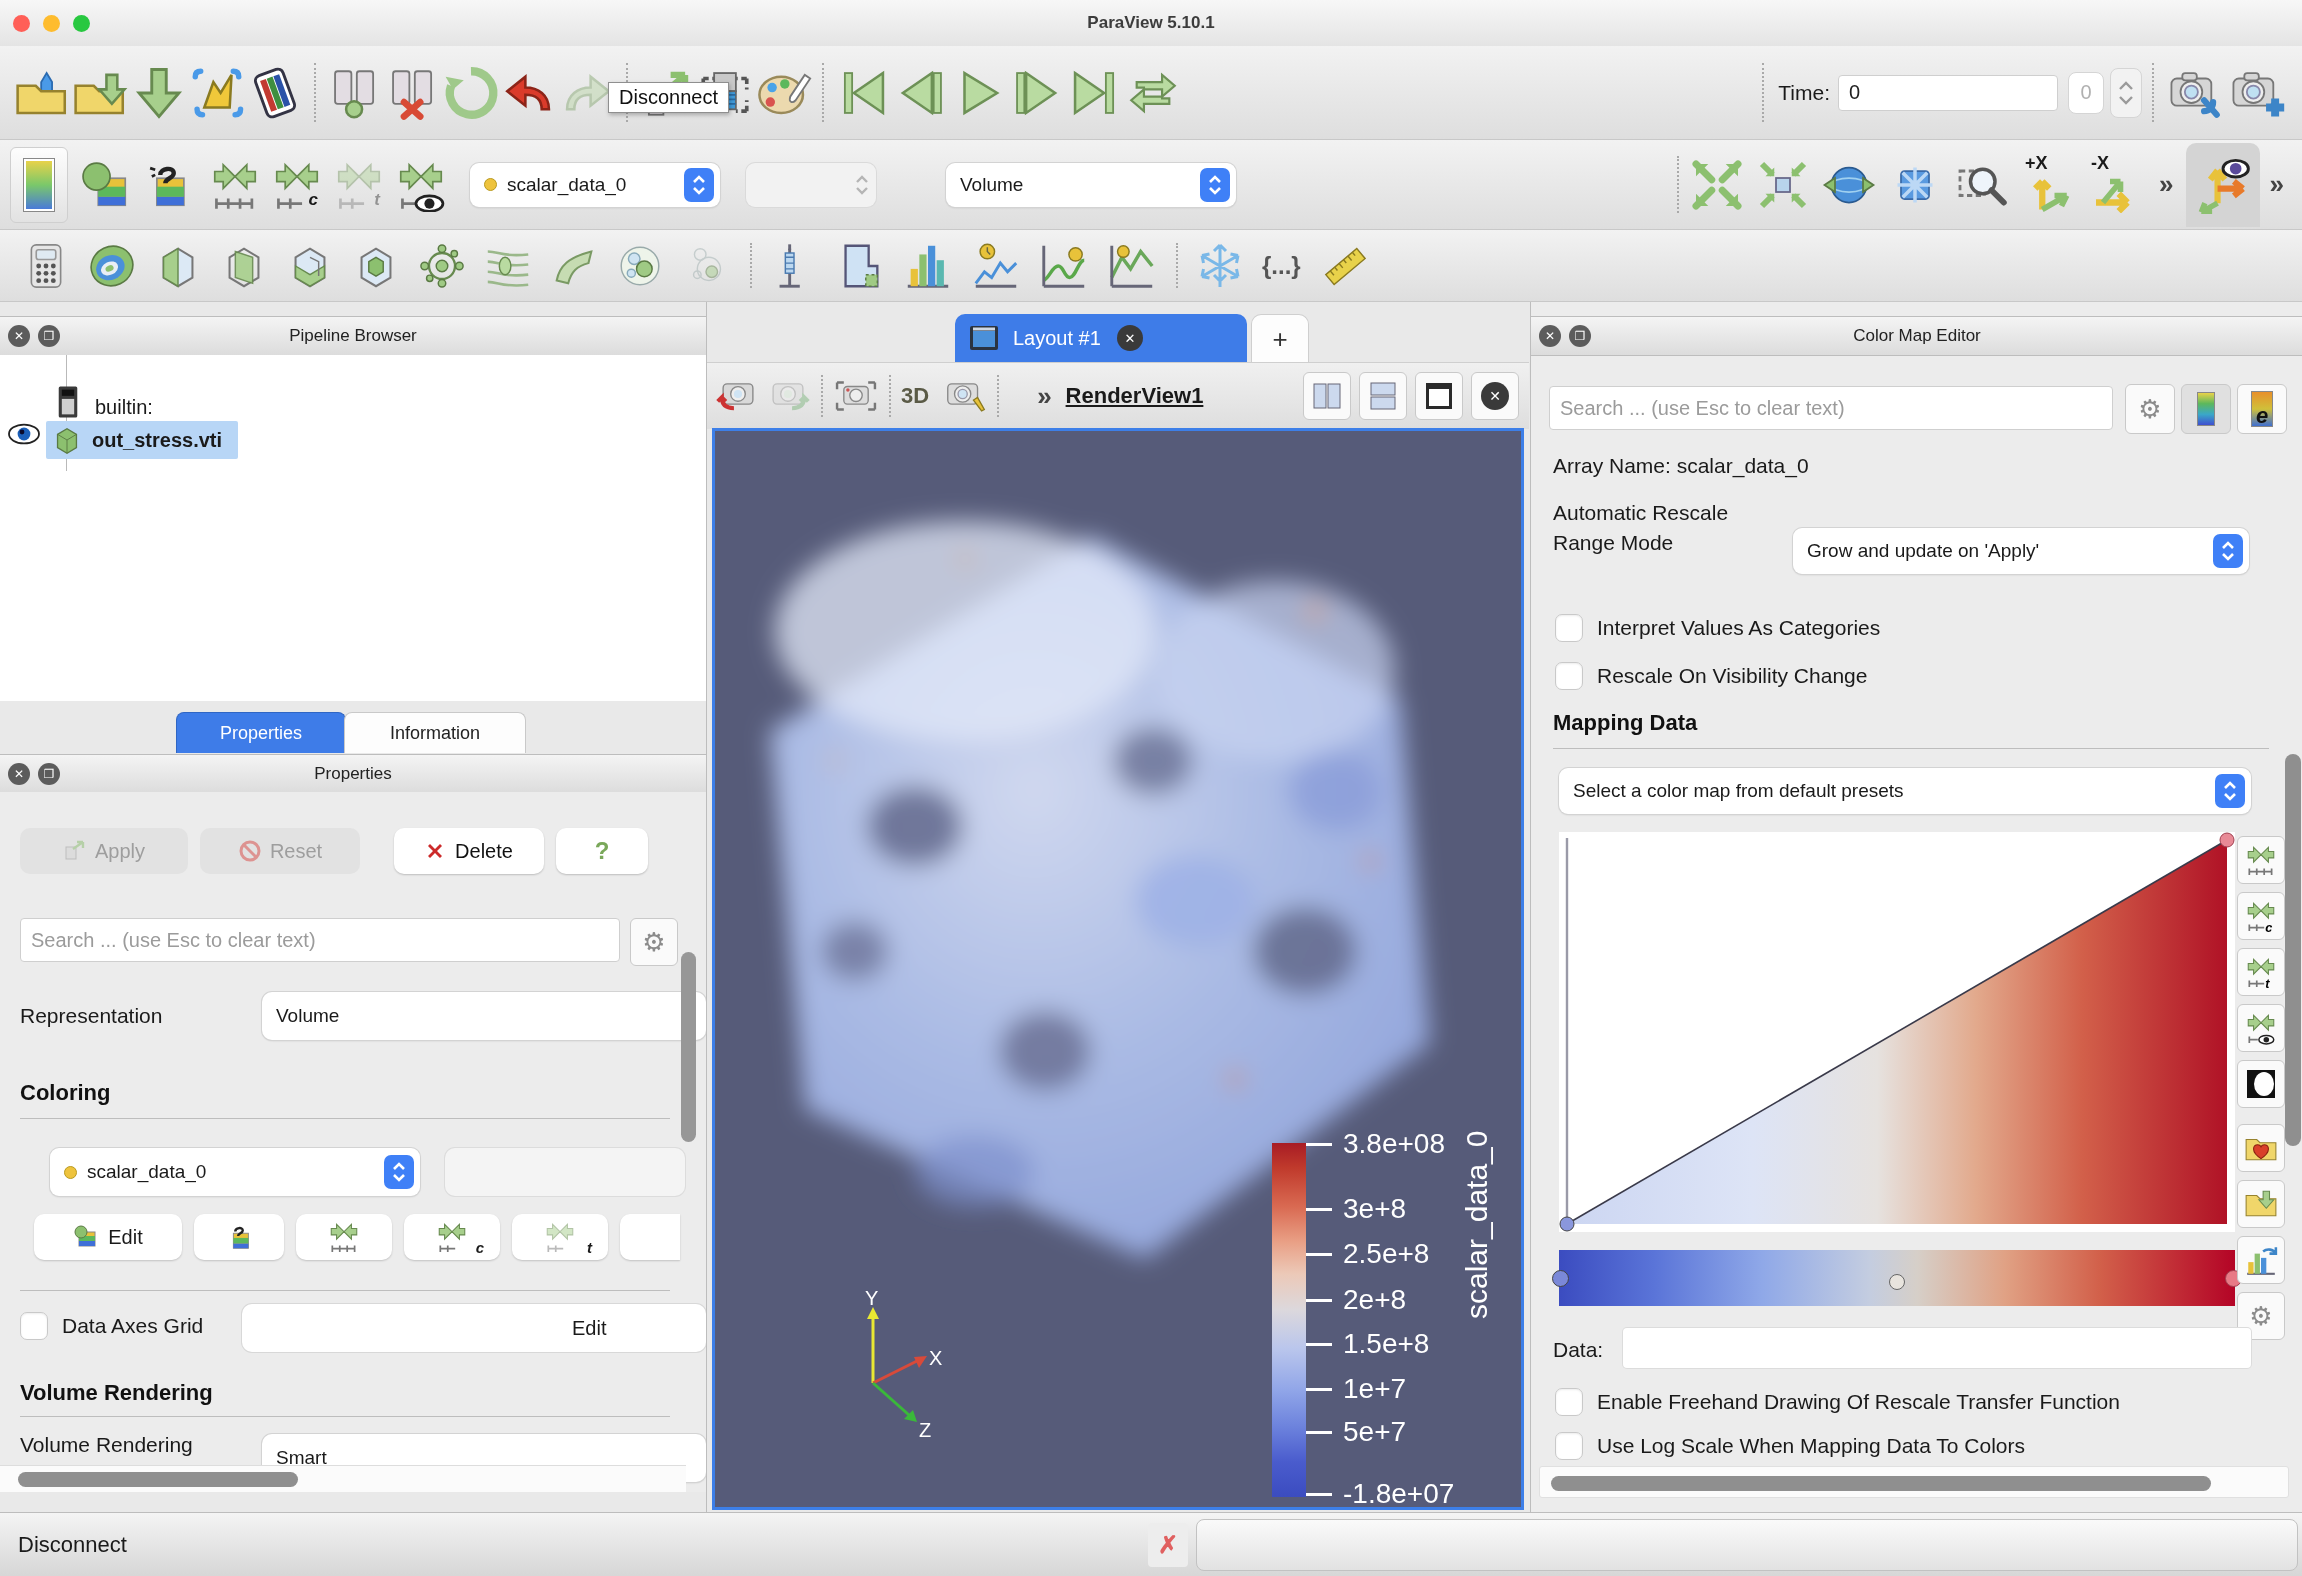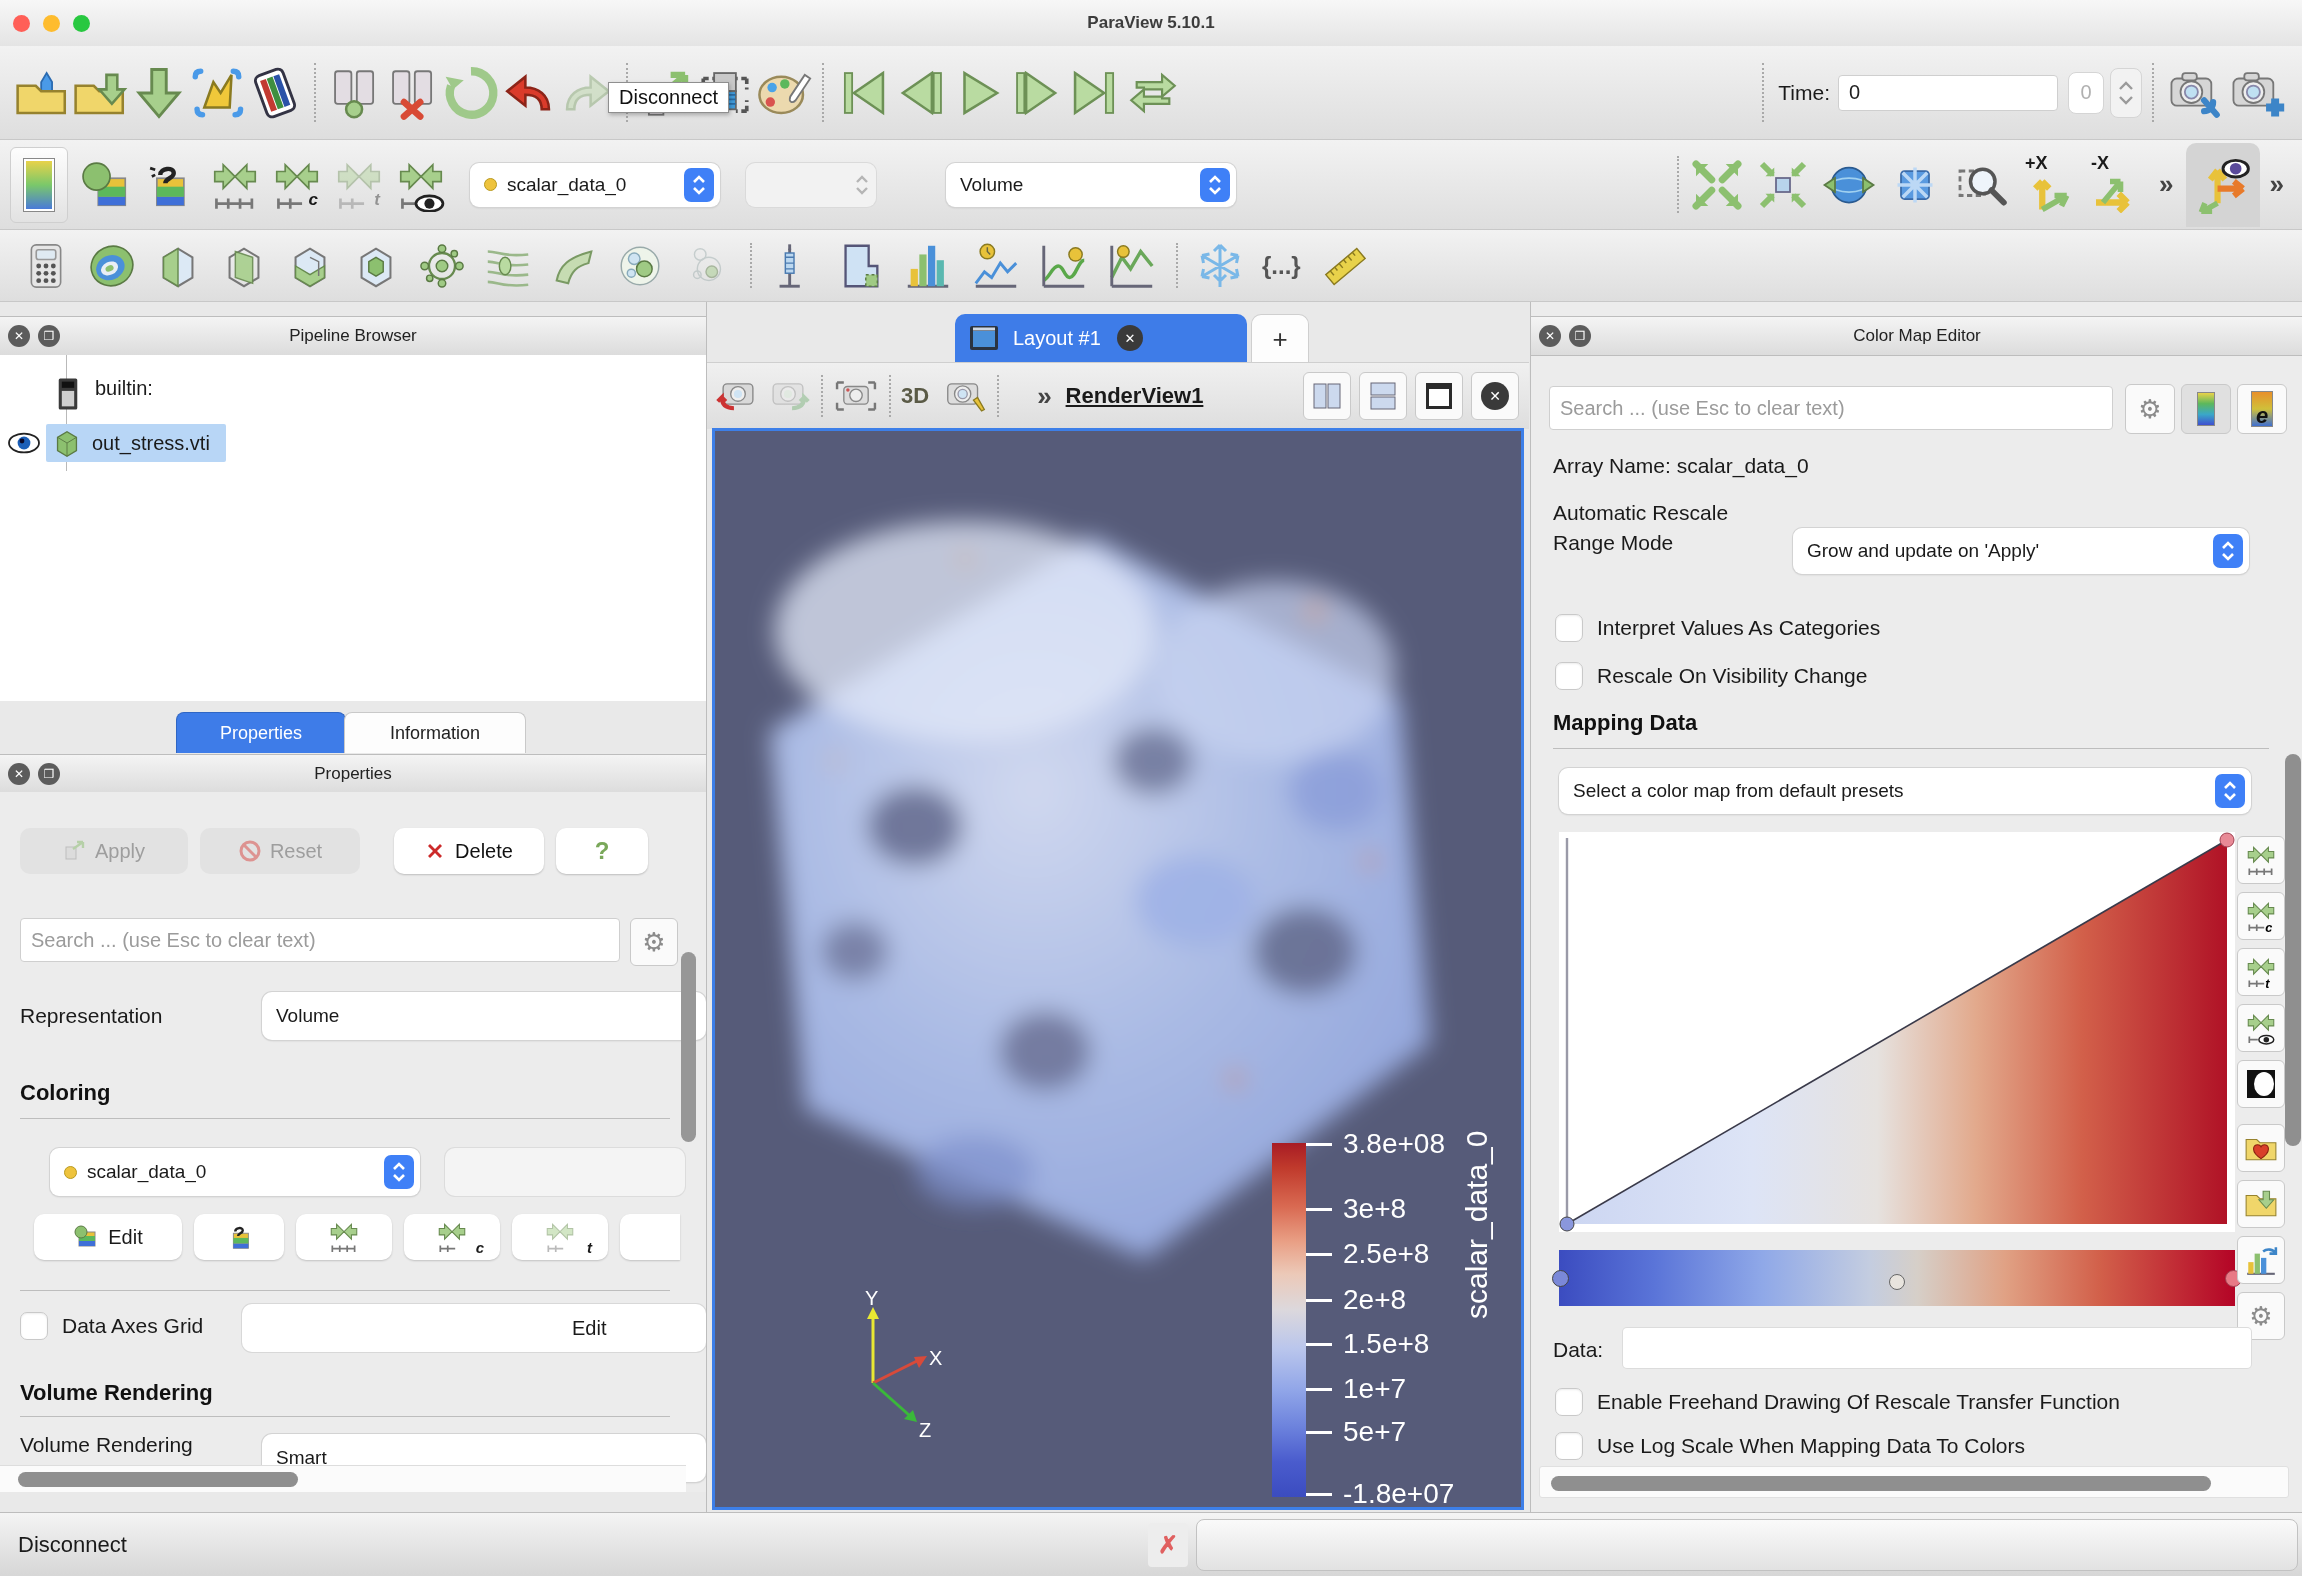--- a/index.html
+++ b/index.html
@@ -529,29 +529,29 @@
 
   <div style="position:absolute;left:0;top:302px;width:706px;height:1210px;background:#e9e9e9;border-right:1px solid #bdbdbd;">
 
     <div class="panel-title" style="left:0;top:14px;width:706px;">
       <span class="dotic">✕</span>
       <span class="dotic">❐</span>
       <span class="ptxt">Pipeline Browser</span>
     </div>
     <div style="position:absolute;left:0;top:53px;width:706px;height:346px;background:#ffffff;">
       <div style="position:absolute;left:66px;top:0;height:116px;border-left:1px solid #b9b9b9;"></div>
-      <div style="position:absolute;left:0;top:22px;width:558px;height:42px;display:flex;align-items:flex-start;">
+      <div style="position:absolute;left:0;top:22px;width:558px;height:42px;display:flex;align-items:flex-end;">
         <svg width="26" height="34" viewBox="0 0 16 22" style="margin-left:55px;">
             <rect x="2" y="1" width="12" height="20" rx="1" fill="#3a3a3a"></rect>
             <rect x="4" y="3" width="8" height="4" fill="#111"></rect>
             <rect x="4" y="9" width="8" height="10" fill="#cfcfcf"></rect>
           </svg>
         <span style="margin-left:14px;font-size:20px;">builtin:</span>
       </div>
-      <div style="position:absolute;left:0;top:66px;width:774px;height:44px;display:flex;align-items:center;">
+      <div style="position:absolute;left:0;top:66px;width:774px;height:44px;display:flex;font-weight:bold;">
         <svg width="36" height="26" viewBox="0 0 36 26" style="margin-left:6px;">
             <ellipse cx="18" cy="13" rx="15" ry="9.4" fill="#fff" stroke="#222" stroke-width="1.8"></ellipse>
             <circle cx="18" cy="13" r="6.4" fill="#1b5fb8"></circle>
             <circle cx="16" cy="11" r="2.4" fill="#0a0a2a"></circle>
           </svg>
         <div style="margin-left:4px;display:flex;align-items:center;background:#b8d6f6;height:38px;padding:0 16px 0 4px;border-radius:2px;">
           <svg width="34" height="34" viewBox="0 0 36 36">
               <path d="M8 12L18 6l10 6v14l-10 6-10-6z" fill="#8cc06f" stroke="#5a7a44" stroke-width="1.4"></path>
               <path d="M8 12l10 6 10-6M18 18v14" fill="none" stroke="#5a7a44"></path>
             </svg>

